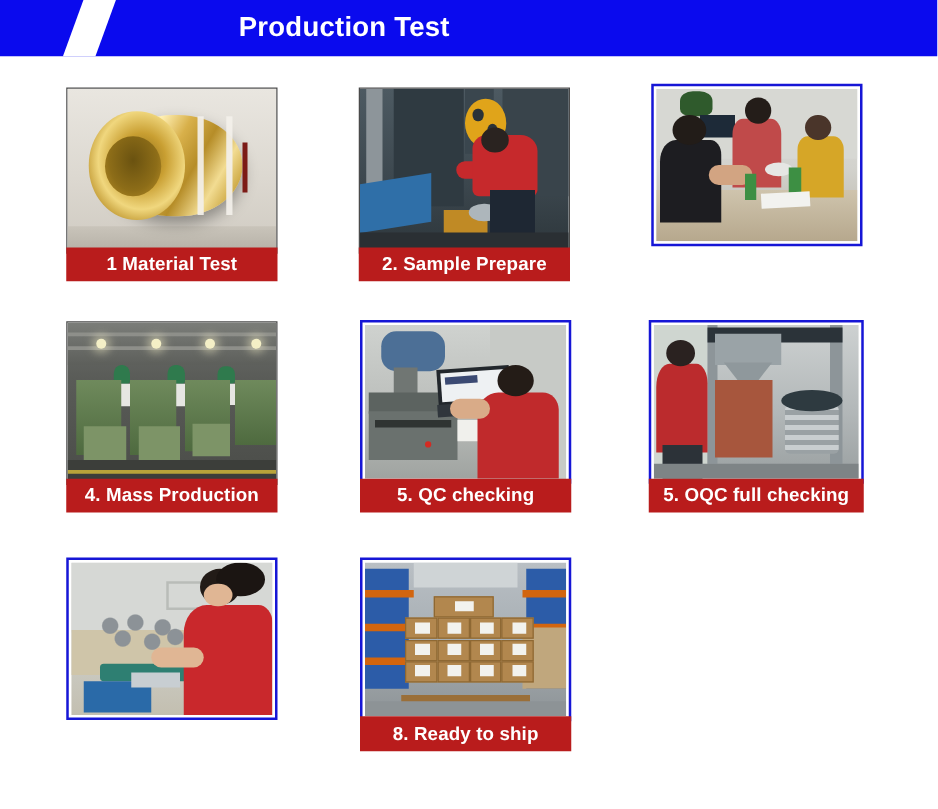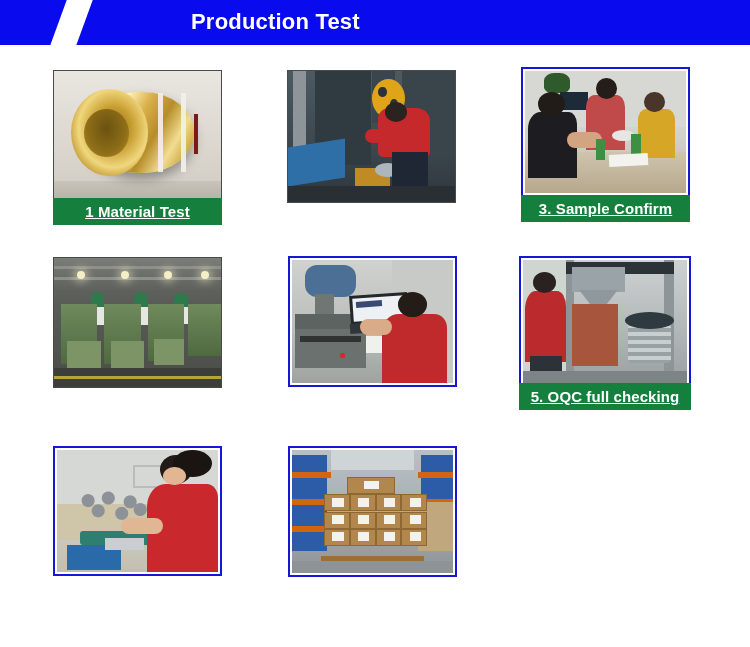--- a/index.html
+++ b/index.html
@@ -74,31 +74,30 @@
     position: relative;
     width: 100%;
     height: 100%;
     overflow: hidden;
     display: block;
   }
 
   .caption {
     position: absolute;
     box-sizing: border-box;
-    background: #15803d;
+    background: #b91c1c;
     color: #ffffff;
     font-size: 15px;
     font-weight: bold;
     display: flex;
     align-items: center;
     justify-content: center;
     text-align: center;
     white-space: nowrap;
     letter-spacing: 0.1px;
-    text-decoration: underline;
   }
 
   
   .scene { position:absolute; inset:0; overflow:hidden; }
   .sh { position:absolute; }
 
   
   .s1 { background: linear-gradient(180deg,#e9e6e0 0%,#dcd8d0 55%,#cfcac1 100%); }
   .s1 .coil-body {
     left: 20%; top: 16%; width: 64%; height: 62%;
@@ -277,20 +276,21 @@
         <div class="sh box"></div>
         <div class="sh bowl"></div>
         <div class="sh arm"></div>
         <div class="sh shirt"></div>
         <div class="sh head"></div>
         <div class="sh pants"></div>
         <div class="sh floor"></div>
       </div>
     </div>
   </div>
+  <div class="caption" style="left:287px; top:153px; width:169px; height:27px;">2. Sample Prepare</div>
 
   <div class="card framed" style="left:521px; top:22px; width:169px; height:130px;">
     <div class="photo">
       <div class="scene s3">
         <div class="sh wall"></div>
         <div class="sh plant"></div>
         <div class="sh mon"></div>
         <div class="sh table"></div>
         <div class="sh p2-body"></div>
         <div class="sh p2-head"></div>
@@ -299,21 +299,20 @@
         <div class="sh part"></div>
         <div class="sh bottle-b"></div>
         <div class="sh p1-body"></div>
         <div class="sh p1-head"></div>
         <div class="sh p1-arm"></div>
         <div class="sh paper"></div>
         <div class="sh bottle-a"></div>
       </div>
     </div>
   </div>
-  <div class="caption" style="left:521px; top:150px; width:169px; height:27px;">3. Sample Confirm</div>
 
   <div class="card plain" style="left:53px; top:212px; width:169px; height:131px;">
     <div class="photo">
       <div class="scene s4">
         <div class="sh roof"></div>
         <div class="sh beam" style="top:6%;"></div>
         <div class="sh beam" style="top:15%;"></div>
         <div class="sh lamp" style="left:14%;"></div>
         <div class="sh lamp" style="left:40%;"></div>
         <div class="sh lamp" style="left:66%;"></div>
@@ -329,20 +328,21 @@
         <div class="sh mach" style="left:56%; top:36%; width:22%; height:44%;"></div>
         <div class="sh mach" style="left:80%; top:36%; width:20%; height:40%;"></div>
         <div class="sh mbase" style="left:8%; top:64%; width:20%; height:22%;"></div>
         <div class="sh mbase" style="left:34%; top:64%; width:20%; height:22%;"></div>
         <div class="sh mbase" style="left:60%; top:63%; width:18%; height:20%;"></div>
         <div class="sh floor"></div>
         <div class="sh stripe"></div>
       </div>
     </div>
   </div>
+  <div class="caption" style="left:53px; top:338px; width:169px; height:27px;">4. Mass Production</div>
 
   <div class="card framed" style="left:288px; top:211px; width:169px; height:131px;">
     <div class="photo">
       <div class="scene s5">
         <div class="sh wallr"></div>
         <div class="sh cmm-top"></div>
         <div class="sh cmm-col"></div>
         <div class="sh cmm-bed"></div>
         <div class="sh cmm-body"></div>
         <div class="sh cmm-slot"></div>
@@ -351,20 +351,21 @@
         <div class="sh screen"></div>
         <div class="sh scr-bar"></div>
         <div class="sh kb"></div>
         <div class="sh papers"></div>
         <div class="sh q-body"></div>
         <div class="sh q-head"></div>
         <div class="sh q-arm"></div>
       </div>
     </div>
   </div>
+  <div class="caption" style="left:288px; top:338px; width:169px; height:27px;">5. QC checking</div>
 
   <div class="card framed" style="left:519px; top:211px; width:172px; height:131px;">
     <div class="photo">
       <div class="scene s6">
         <div class="sh wall"></div>
         <div class="sh col-l"></div>
         <div class="sh col-r"></div>
         <div class="sh cross"></div>
         <div class="sh hop"></div>
         <div class="sh hop-cone"></div>
@@ -440,14 +441,15 @@
         <div class="sh lbl" style="left:25%; top:67%; width:7%; height:7%;"></div>
         <div class="sh lbl" style="left:41%; top:67%; width:7%; height:7%;"></div>
         <div class="sh lbl" style="left:57%; top:67%; width:7%; height:7%;"></div>
         <div class="sh lbl" style="left:73%; top:67%; width:7%; height:7%;"></div>
 
         <div class="sh pallet"></div>
         <div class="sh floor"></div>
       </div>
     </div>
   </div>
+  <div class="caption" style="left:288px; top:528px; width:169px; height:28px;">8. Ready to ship</div>
 
 </div>
 
 </body></html>

